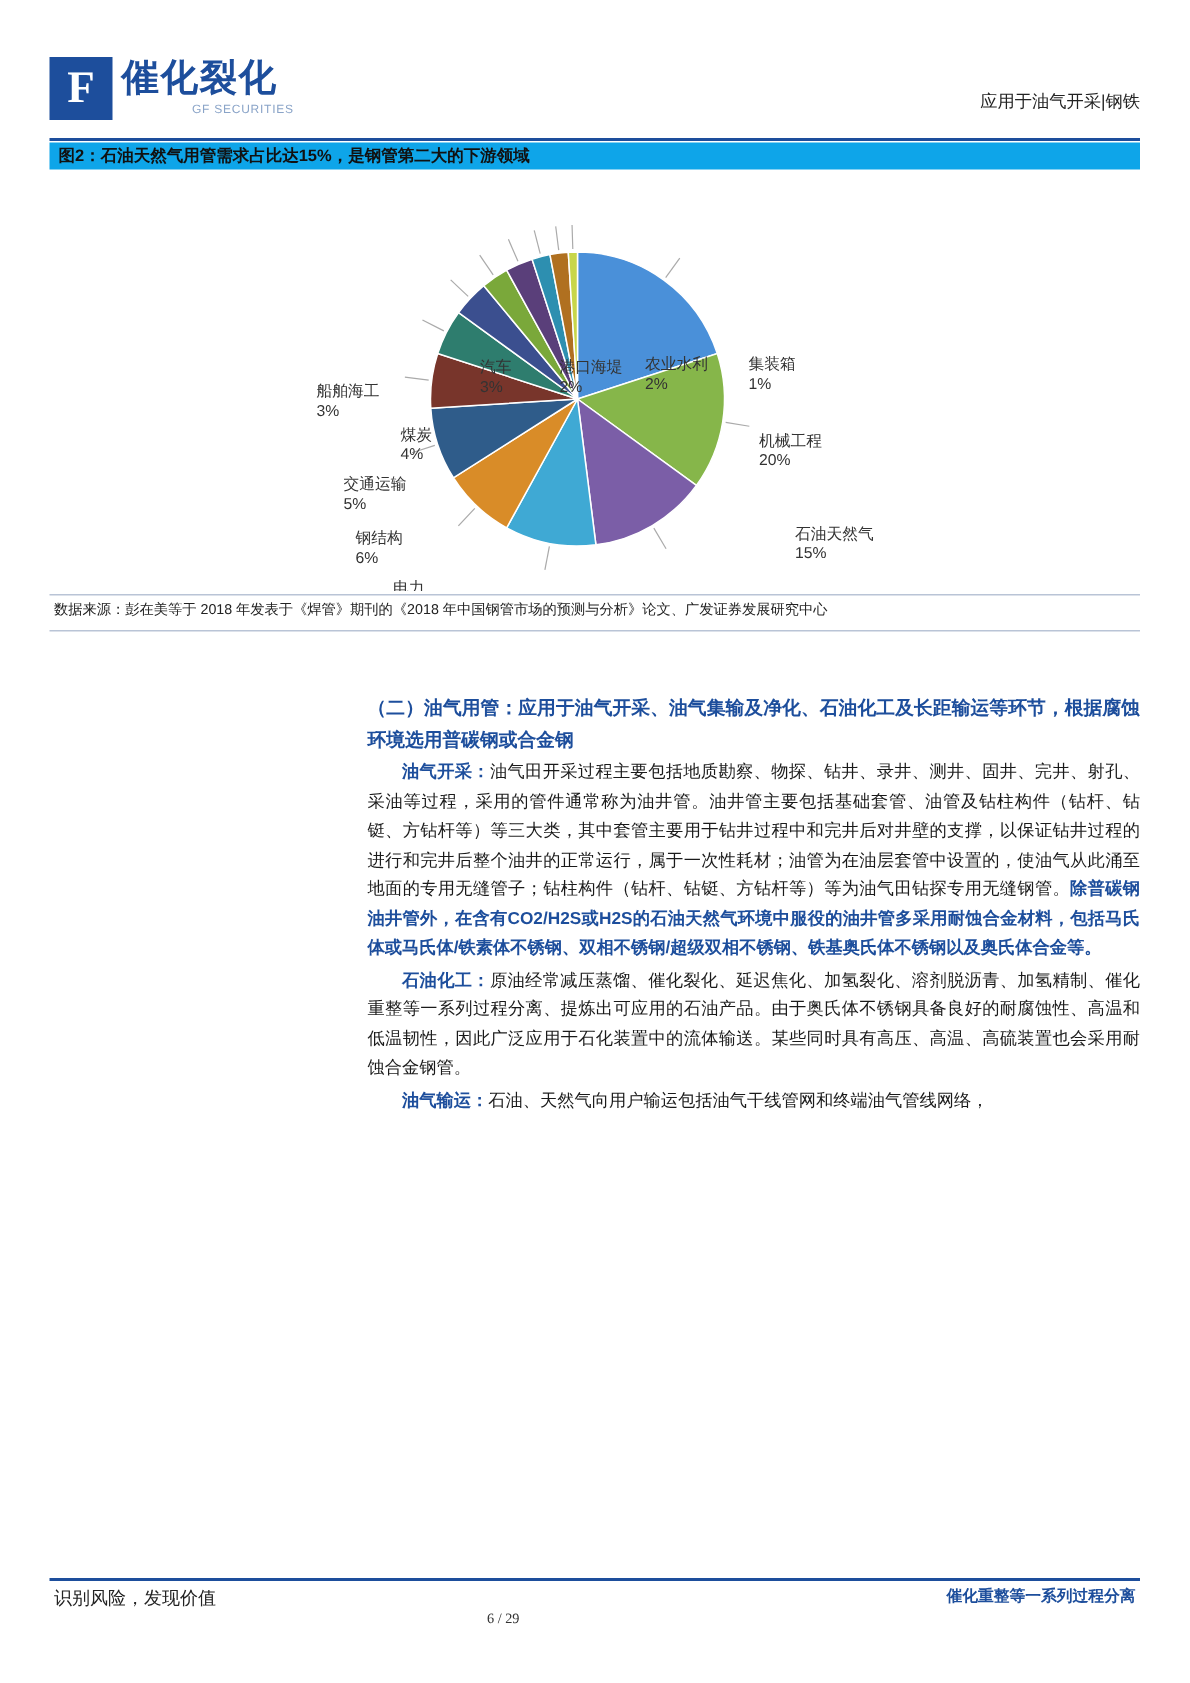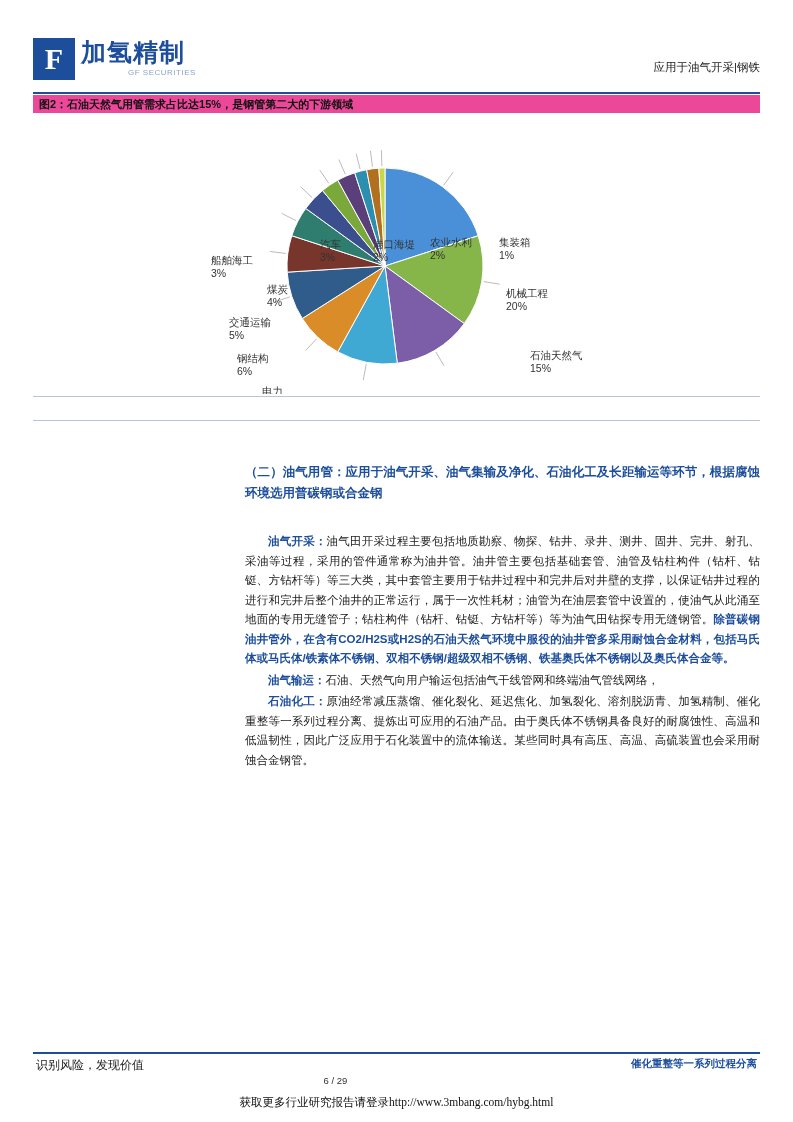--- a/index.html
+++ b/index.html
@@ -73,21 +73,21 @@
     width: 727px;
     height: 2px;
     background: #1d4e9c;
   }
   
   .fig-title {
     position: absolute;
     left: 33px; top: 95px;
     width: 727px;
     height: 18px;
-    background: #ec4899;
+    background: #0ea5e9;
     font-size: 11px;
     font-weight: bold;
     color: #111;
     line-height: 18px;
     padding-left: 6px;
     box-sizing: border-box;
   }
   
   .chart-area {
     position: absolute;
@@ -126,21 +126,21 @@
     position: absolute;
     left: 245px; top: 462px;
     width: 515px;
   }
   .sec-head {
     font-size: 12.5px;
     font-weight: bold;
     color: #1d4e9c;
     line-height: 21px;
     text-align: justify;
-    margin-bottom: 28px;
+    margin-bottom: 2px;
   }
   p.para {
     font-size: 11.5px;
     line-height: 19.5px;
     color: #1a1a1a;
     margin: 0 0 2px 0;
     text-indent: 23px;
     text-align: justify;
   }
   .blue-bold {
@@ -177,20 +177,21 @@
     color: #1d4e9c;
     font-weight: bold;
   }
   .footer-page {
     position: absolute;
     left: 0; top: 1075px;
     width: 671px;
     text-align: center;
     font-size: 9.5px;
     color: #333;
+    font-family: Liberation Serif, serif;
   }
   .bottom-note {
     position: absolute;
     left: 0; top: 1095px;
     width: 793px;
     text-align: center;
     font-size: 11.5px;
     color: #111;
     font-family: "Liberation Serif", serif;
   }
@@ -202,21 +203,21 @@
 </style>
 </head>
 <body>
 
 <div class="page">
 
   <div class="header">
     <div class="logo-wrap">
       <div class="logo-mark">F</div>
       <div class="logo-text-block">
-        <div class="logo-cn">加氢精制</div>
+        <div class="logo-cn">催化裂化</div>
         <div class="logo-en">GF SECURITIES</div>
       </div>
     </div>
     <div class="header-right">应用于油气开采|钢铁</div>
   </div>
   <div class="header-rule"></div>
 
   <div class="fig-title">图2：石油天然气用管需求占比达15%，是钢管第二大的下游领域</div>
 
   <div class="chart-area">
@@ -266,30 +267,30 @@
           <text x="178" y="150" class="lbl" text-anchor="start"><tspan x="178">船舶海工</tspan><tspan x="178" dy="13">3%</tspan></text>
           <text x="287" y="134" class="lbl" text-anchor="start"><tspan x="287">汽车</tspan><tspan x="287" dy="13">3%</tspan></text>
           <text x="340" y="134" class="lbl" text-anchor="start"><tspan x="340">港口海堤</tspan><tspan x="340" dy="13">2%</tspan></text>
           <text x="397" y="132" class="lbl" text-anchor="start"><tspan x="397">农业水利</tspan><tspan x="397" dy="13">2%</tspan></text>
           <text x="466" y="132" class="lbl" text-anchor="start"><tspan x="466">集装箱</tspan><tspan x="466" dy="13">1%</tspan></text>
         </g>
     </svg>
   </div>
 
   <div class="src-rule-top"></div>
+  <div class="src-line">数据来源：彭在美等于 2018 年发表于《焊管》期刊的《2018 年中国钢管市场的预测与分析》论文、广发证券发展研究中心</div>
   <div class="src-rule-bot"></div>
 
   <div class="body-text">
     <div class="sec-head">（二）油气用管：应用于油气开采、油气集输及净化、石油化工及长距输运等环节，根据腐蚀环境选用普碳钢或合金钢</div>
     <div id="paras">
         <p class="para"><span class="lead">油气开采：</span><span>油气田开采过程主要包括地质勘察、物探、钻井、录井、测井、固井、完井、射孔、采油等过程，采用的管件通常称为油井管。油井管主要包括基础套管、油管及钻柱构件（钻杆、钻铤、方钻杆等）等三大类，其中套管主要用于钻井过程中和完井后对井壁的支撑，以保证钻井过程的进行和完井后整个油井的正常运行，属于一次性耗材；油管为在油层套管中设置的，使油气从此涌至地面的专用无缝管子；钻柱构件（钻杆、钻铤、方钻杆等）等为油气田钻探专用无缝钢管。</span><span class="blue-bold">除普碳钢油井管外，在含有CO2/H2S或H2S的石油天然气环境中服役的油井管多采用耐蚀合金材料，包括马氏体或马氏体/铁素体不锈钢、双相不锈钢/超级双相不锈钢、铁基奥氏体不锈钢以及奥氏体合金等。</span></p>
+        <p class="para"><span class="lead">石油化工：</span><span>原油经常减压蒸馏、催化裂化、延迟焦化、加氢裂化、溶剂脱沥青、加氢精制、催化重整等一系列过程分离、提炼出可应用的石油产品。由于奥氏体不锈钢具备良好的耐腐蚀性、高温和低温韧性，因此广泛应用于石化装置中的流体输送。某些同时具有高压、高温、高硫装置也会采用耐蚀合金钢管。</span></p>
         <p class="para"><span class="lead">油气输运：</span><span>石油、天然气向用户输运包括油气干线管网和终端油气管线网络，</span></p>
-        <p class="para"><span class="lead">石油化工：</span><span>原油经常减压蒸馏、催化裂化、延迟焦化、加氢裂化、溶剂脱沥青、加氢精制、催化重整等一系列过程分离、提炼出可应用的石油产品。由于奥氏体不锈钢具备良好的耐腐蚀性、高温和低温韧性，因此广泛应用于石化装置中的流体输送。某些同时具有高压、高温、高硫装置也会采用耐蚀合金钢管。</span></p>
       </div>
   </div>
 
   <div class="footer-rule"></div>
   <div class="footer-left">识别风险，发现价值</div>
   <div class="footer-right">催化重整等一系列过程分离</div>
   <div class="footer-page">6 / 29</div>
-  <div class="bottom-note">获取更多行业研究报告请登录http://www.3mbang.com/hybg.html</div>
 
 </div>
 
 </body></html>

